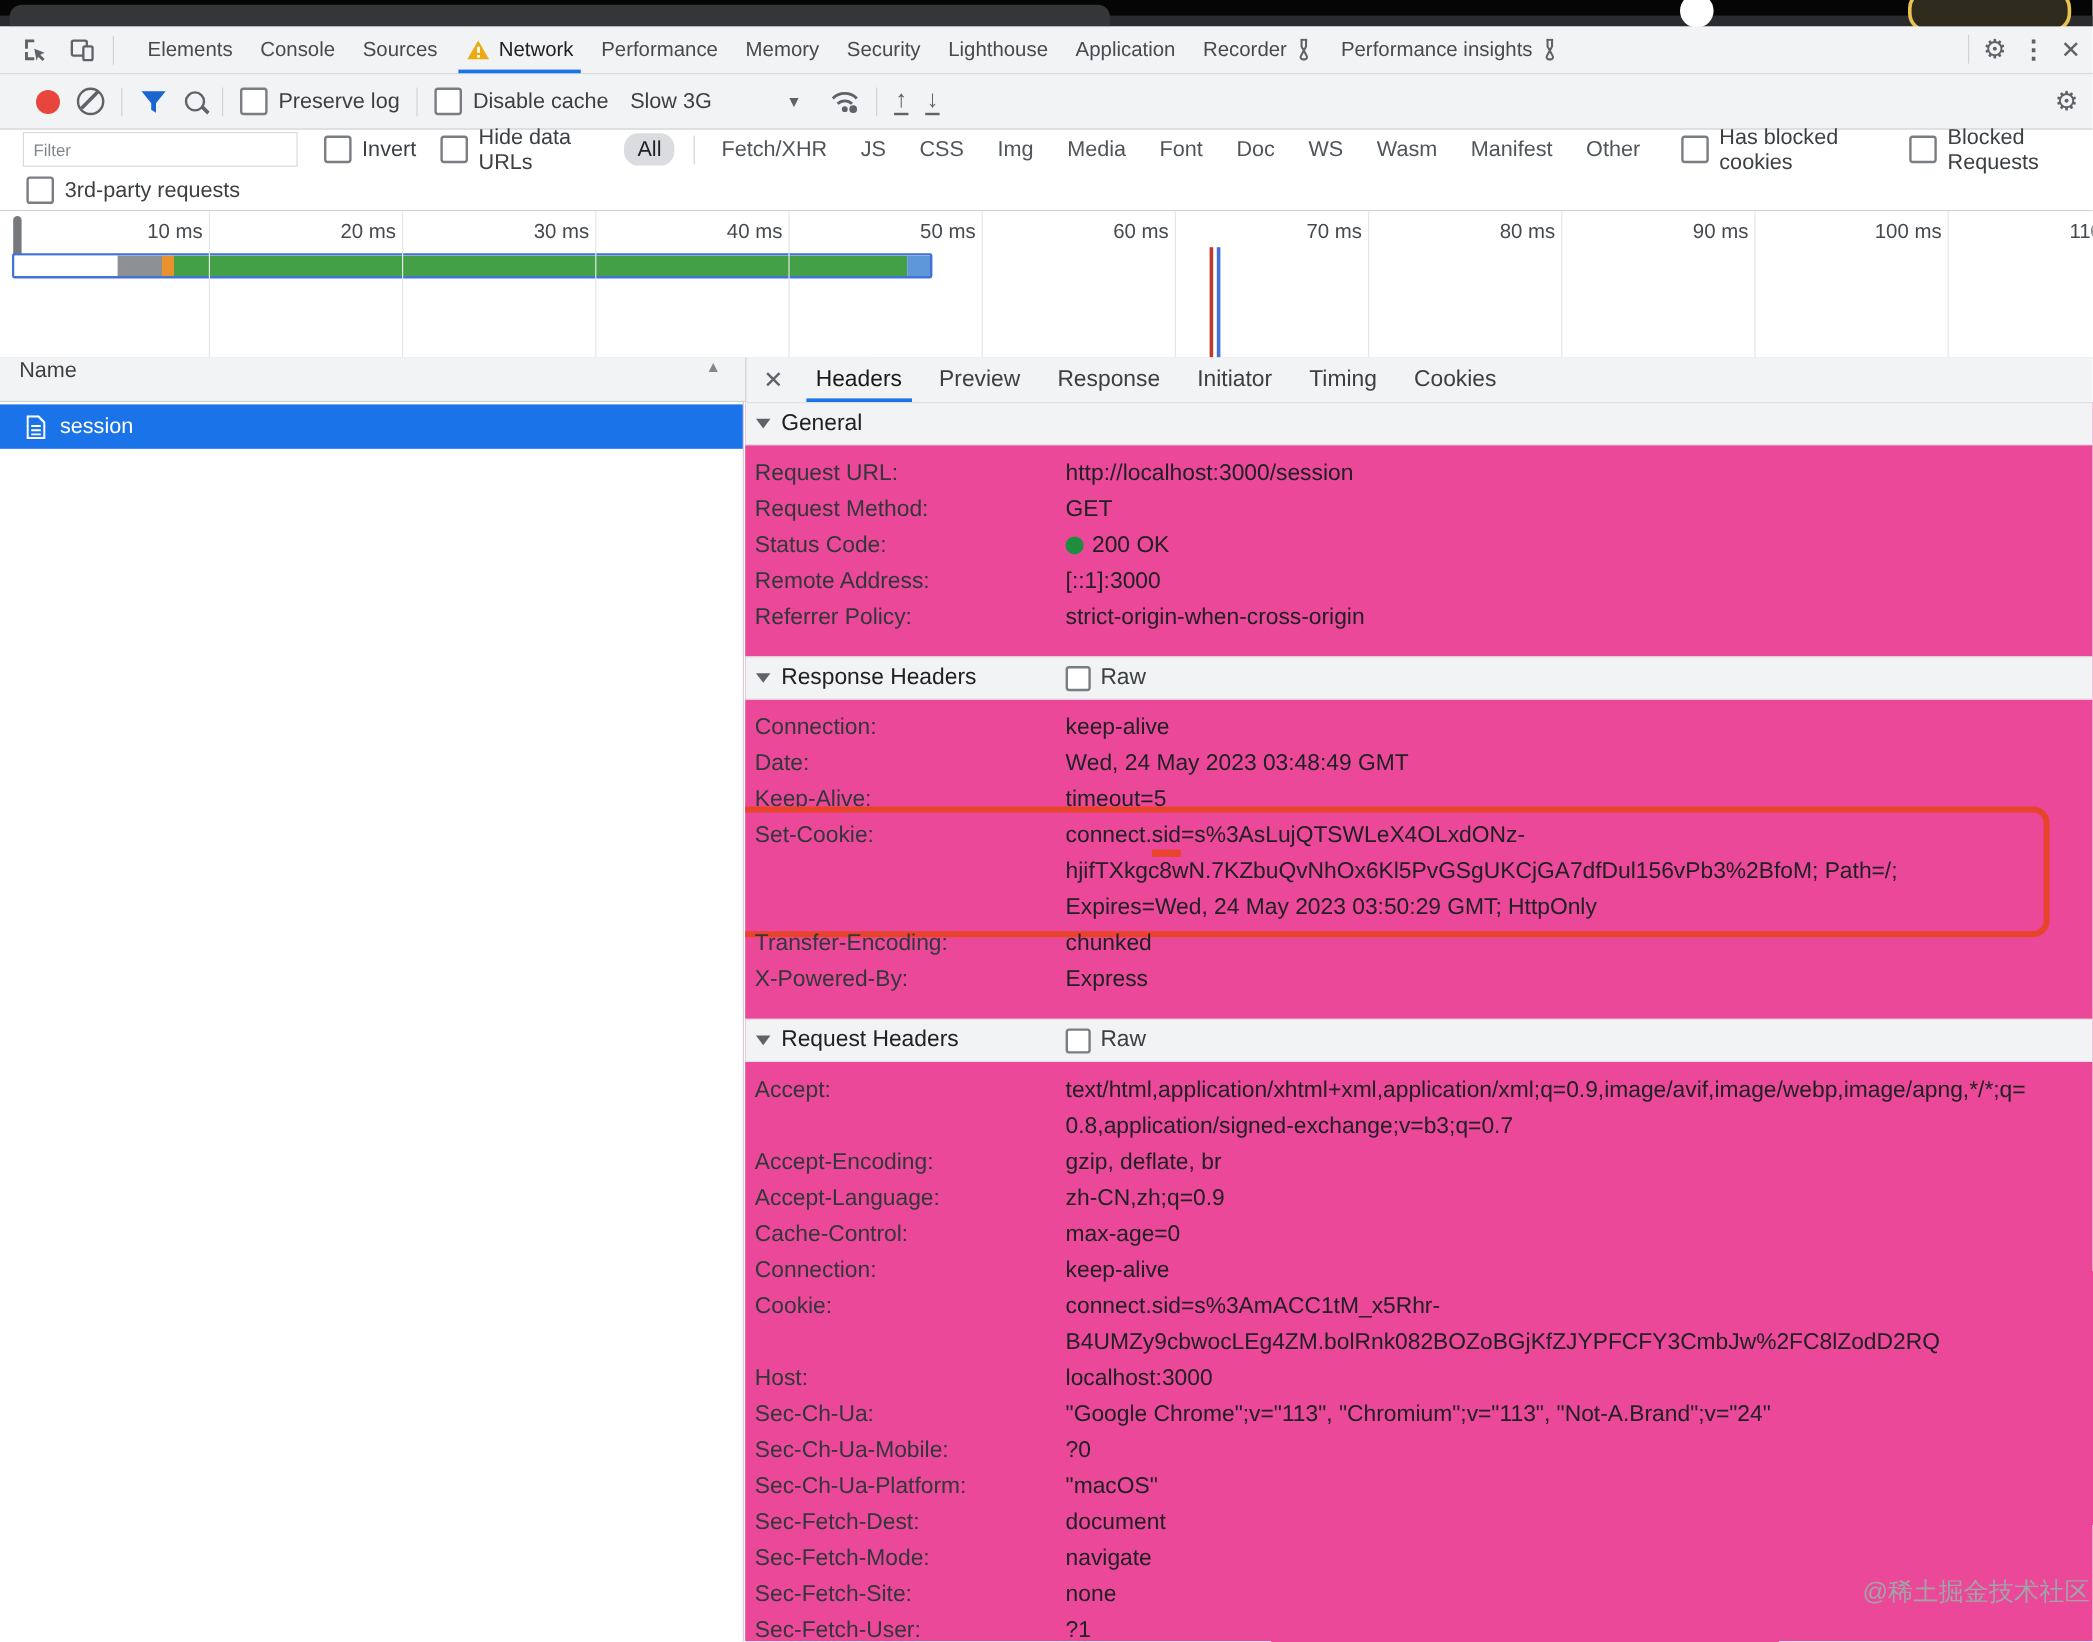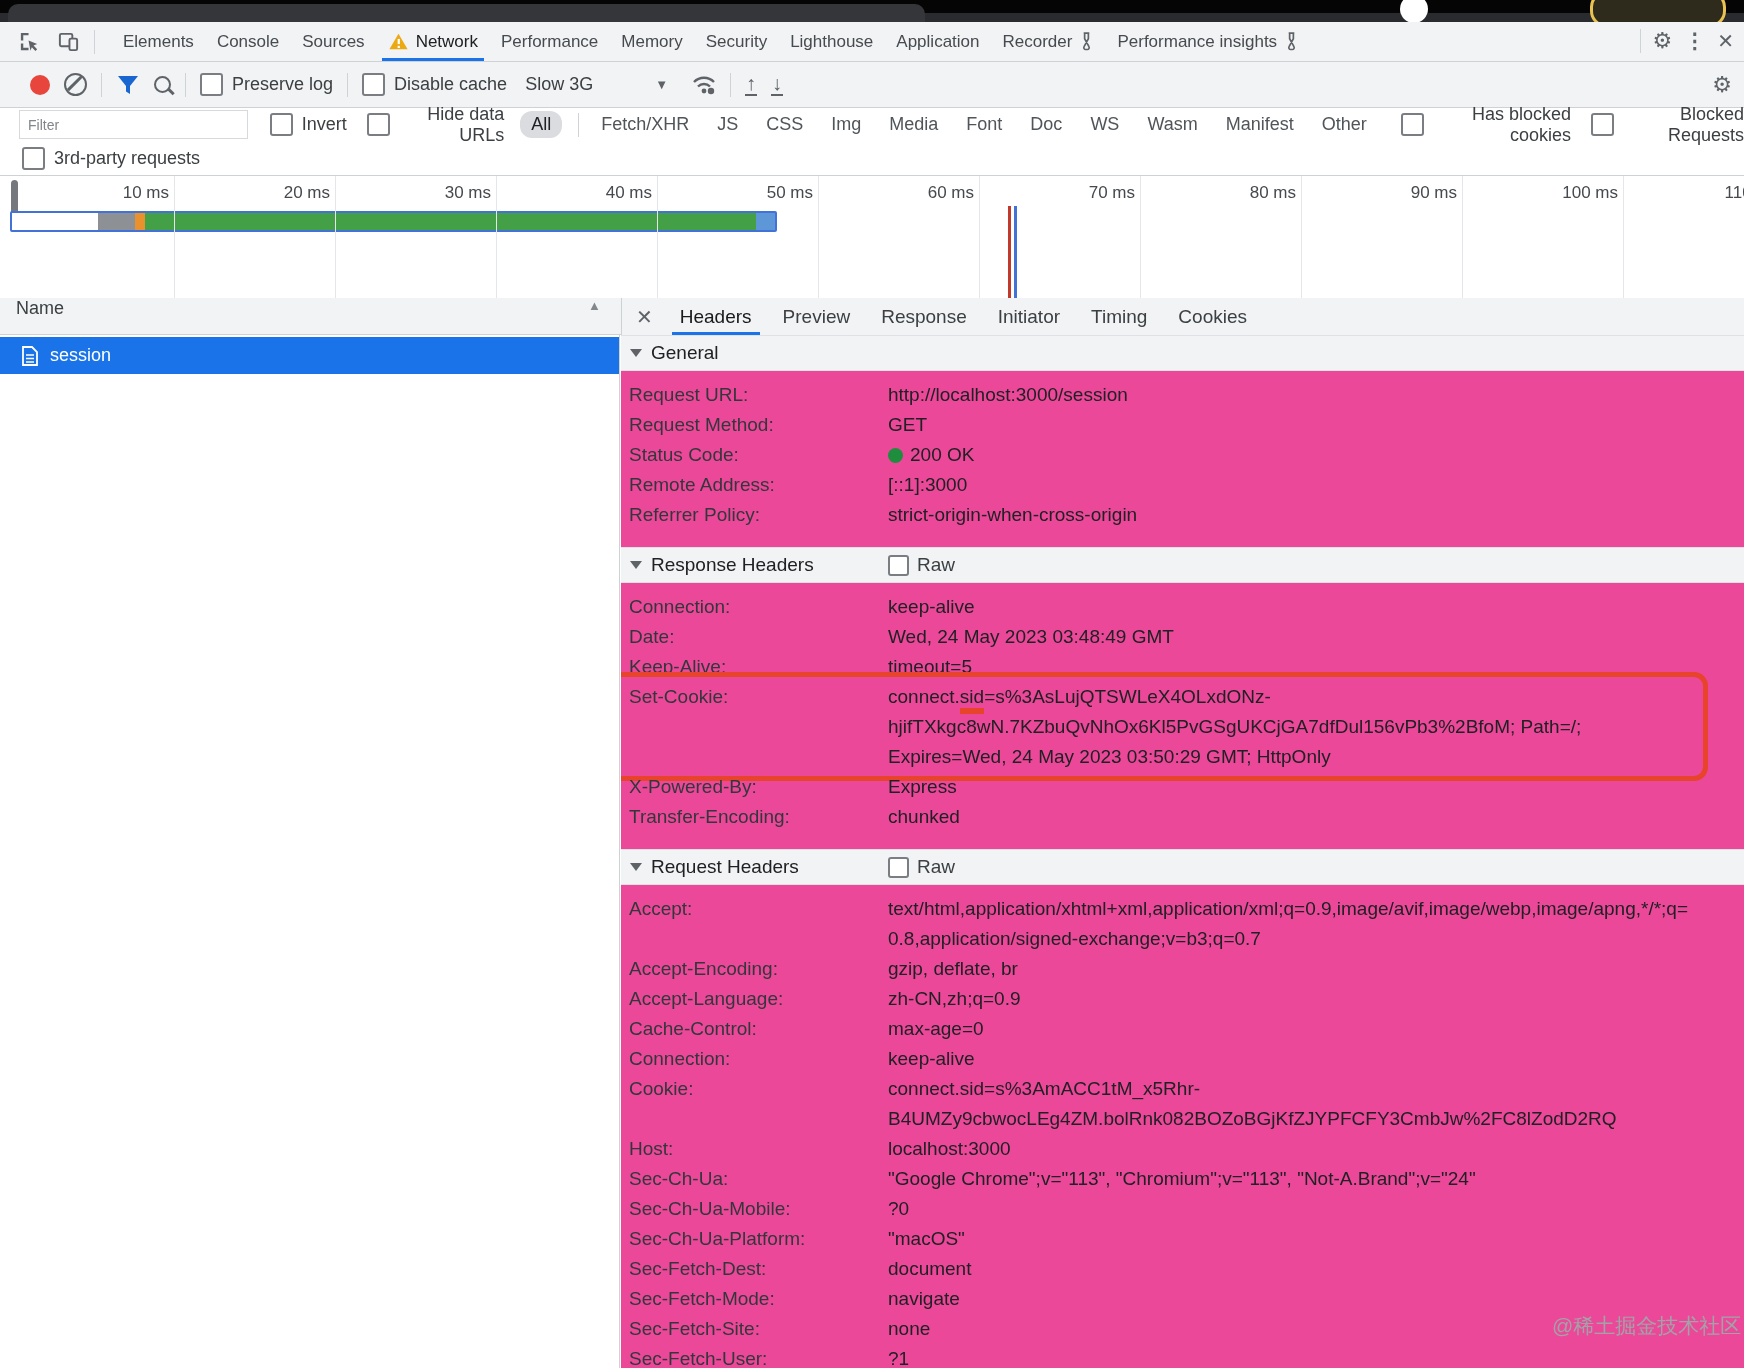--- a/index.html
+++ b/index.html
@@ -30,21 +30,21 @@
   
   .toolbar{position:absolute;top:62px;left:0;right:0;height:45px;background:#f1f3f4;border-bottom:1px solid #cfd2d5;
            display:flex;align-items:center;font-size:18px;color:#3c4043;padding-left:30px;gap:14px;}
   .rec-dot{width:20px;height:20px;border-radius:50%;background:#e8453c;flex:none;}
   .block-ic{width:19px;height:19px;border:2.5px solid #5f6368;border-radius:50%;position:relative;flex:none;}
   .block-ic::before{content:"";position:absolute;left:-1px;top:7px;width:19px;height:2.5px;background:#5f6368;transform:rotate(-45deg);}
   .search-ic{width:13px;height:13px;border:2.5px solid #5f6368;border-radius:50%;position:relative;flex:none;}
   .search-ic::after{content:"";position:absolute;left:11px;top:12px;width:8px;height:2.5px;background:#5f6368;transform:rotate(45deg);}
   .cb{width:19px;height:19px;border:2px solid #7a7e83;border-radius:3px;background:#fff;flex:none;}
   .cb.small{width:17px;height:17px;}
-  .chk{display:flex;align-items:center;gap:9px;text-align:right;}
+  .chk{display:flex;align-items:center;gap:9px;}
   .caret{font-size:13px;color:#5f6368;}
   .arrow-io{font-size:20px;color:#5f6368;border-bottom:2.5px solid #5f6368;line-height:1.05;padding:0 1px;}
   .gear-right{position:absolute;right:12px;}
 
   
   .filterbar{position:absolute;top:108px;left:0;right:0;height:33px;display:flex;align-items:center;
              font-size:18px;color:#3c4043;padding-left:19px;gap:0;}
   .filter-input{width:244px;height:27px;border:1px solid #d7dadd;background:#fff;font-size:14px;
                 font-family:"Liberation Sans",sans-serif;color:#202124;padding:0 8px;margin-right:22px;}
   .filter-input::placeholder{color:#80868b;}
@@ -382,26 +382,26 @@
           <div class="hrow">
             <div class="hlabel">Keep-Alive:</div>
             <div class="hvalue">timeout=5</div>
           </div>
           <div class="hrow">
             <div class="red-box"></div>
             <div class="hlabel">Set-Cookie:</div>
             <div class="hvalue"><span>connect.</span><span class="sid-ul">sid</span><span>=s%3AsLujQTSWLeX4OLxdONz-hjifTXkgc8wN.7KZbuQvNhOx6Kl5PvGSgUKCjGA7dfDul156vPb3%2BfoM; Path=/; Expires=Wed, 24 May 2023 03:50:29 GMT; HttpOnly</span></div>
           </div>
           <div class="hrow">
+            <div class="hlabel">Transfer-Encoding:</div>
+            <div class="hvalue">chunked</div>
+          </div>
+          <div class="hrow">
             <div class="hlabel">X-Powered-By:</div>
             <div class="hvalue">Express</div>
-          </div>
-          <div class="hrow">
-            <div class="hlabel">Transfer-Encoding:</div>
-            <div class="hvalue">chunked</div>
           </div>
         </div>
         <div class="section-head">
           <span class="disc"></span>
           <span>Request Headers</span>
           <label class="raw-box">
             <span class="cb small"></span>
             <span>Raw</span>
           </label>
         </div>

